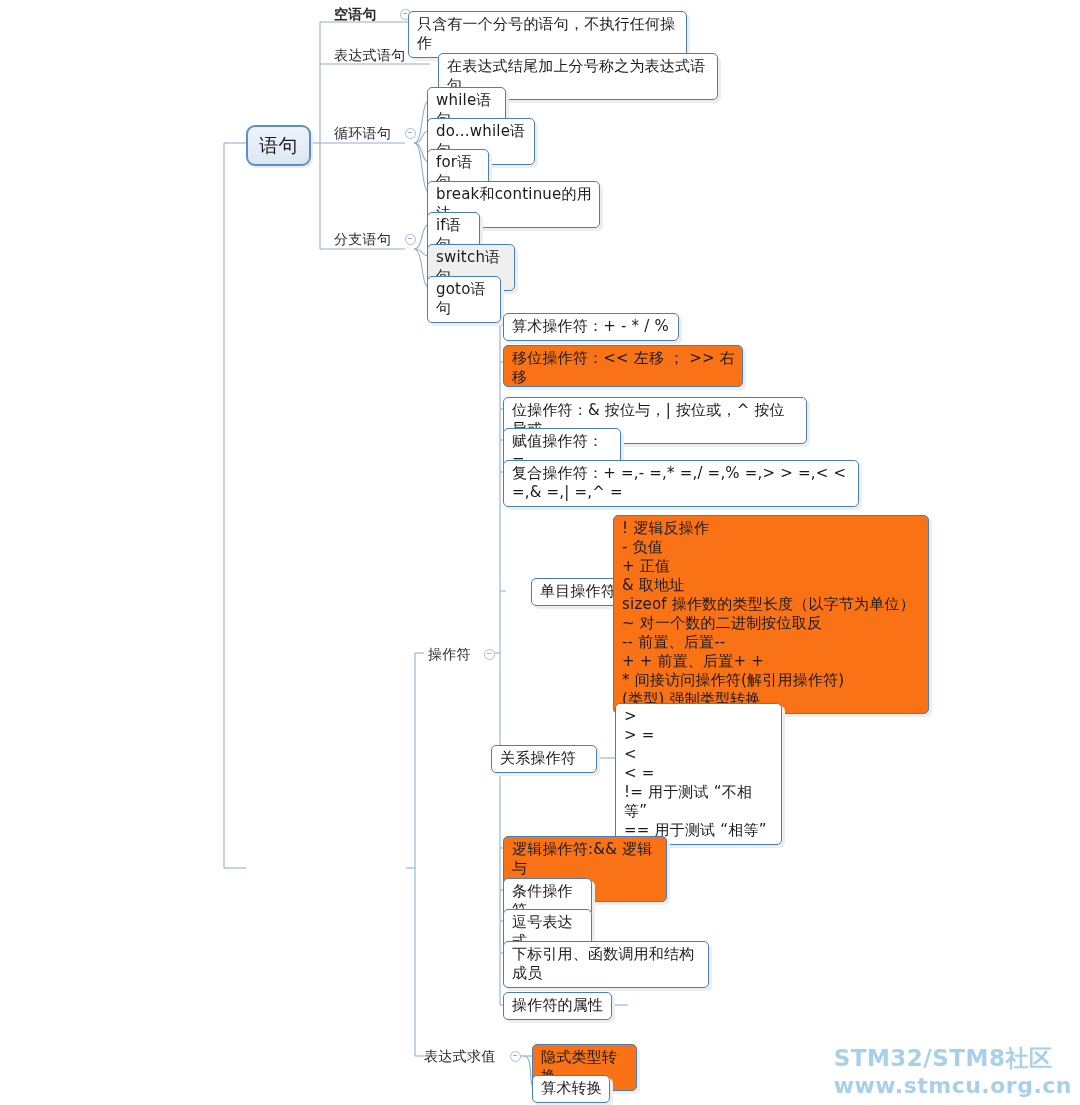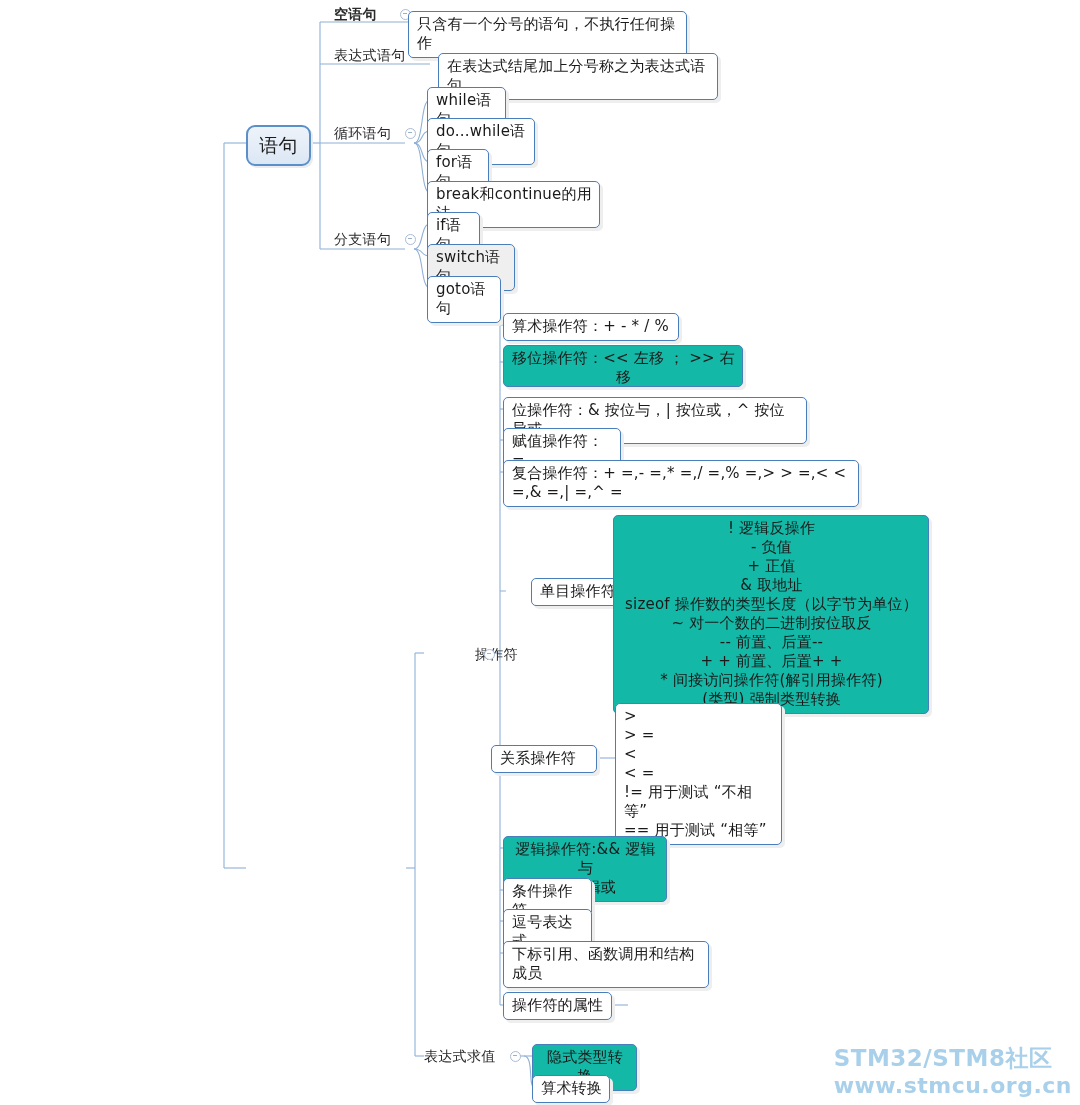--- a/index.html
+++ b/index.html
@@ -45,22 +45,21 @@
     border-radius: 9px;
     background: linear-gradient(#eef3fa, #dce7f5);
     box-shadow: 2px 2px 0 0 #ececec;
     font-size: 19px;
     line-height: 24px;
     text-align: center;
     padding: 6px 10px 7px 10px;
     color: #1b1b1b;
   }
   .node.shaded {
-    background: #14b8a6;
-    text-align: center;
+    background: #f97316;
   }
   
   .label {
     position: absolute;
     font-size: 14px;
     line-height: 18px;
     color: #2a2a2a;
     white-space: nowrap;
     letter-spacing: 0.3px;
   }
@@ -165,21 +164,21 @@
 
   <div class="label" style="left:334px; top:46px;">表达式语句</div>
   <div class="toggle" style="left:423px; top:50px;"></div>
 
   <div class="label" style="left:334px; top:124px;">循环语句</div>
   <div class="toggle" style="left:405px; top:128px;"></div>
 
   <div class="label" style="left:334px; top:230px;">分支语句</div>
   <div class="toggle" style="left:405px; top:234px;"></div>
 
-  <div class="label" style="left:428px; top:645px;margin-left:47px;">操作符</div>
+  <div class="label" style="left:428px; top:645px;">操作符</div>
   <div class="toggle" style="left:484px; top:649px;"></div>
 
   <div class="label" style="left:424px; top:1047px;">表达式求值</div>
   <div class="toggle" style="left:510px; top:1051px;"></div>
 
   <div class="node" style="left:408px; top:11px; width:279px;">只含有一个分号的语句，不执行任何操作</div>
 
   <div class="node" style="left:438px; top:53px; width:280px;">在表达式结尾加上分号称之为表达式语句</div>
 
   <div class="node" style="left:427px; top:87px; width:79px;">while语句</div>

